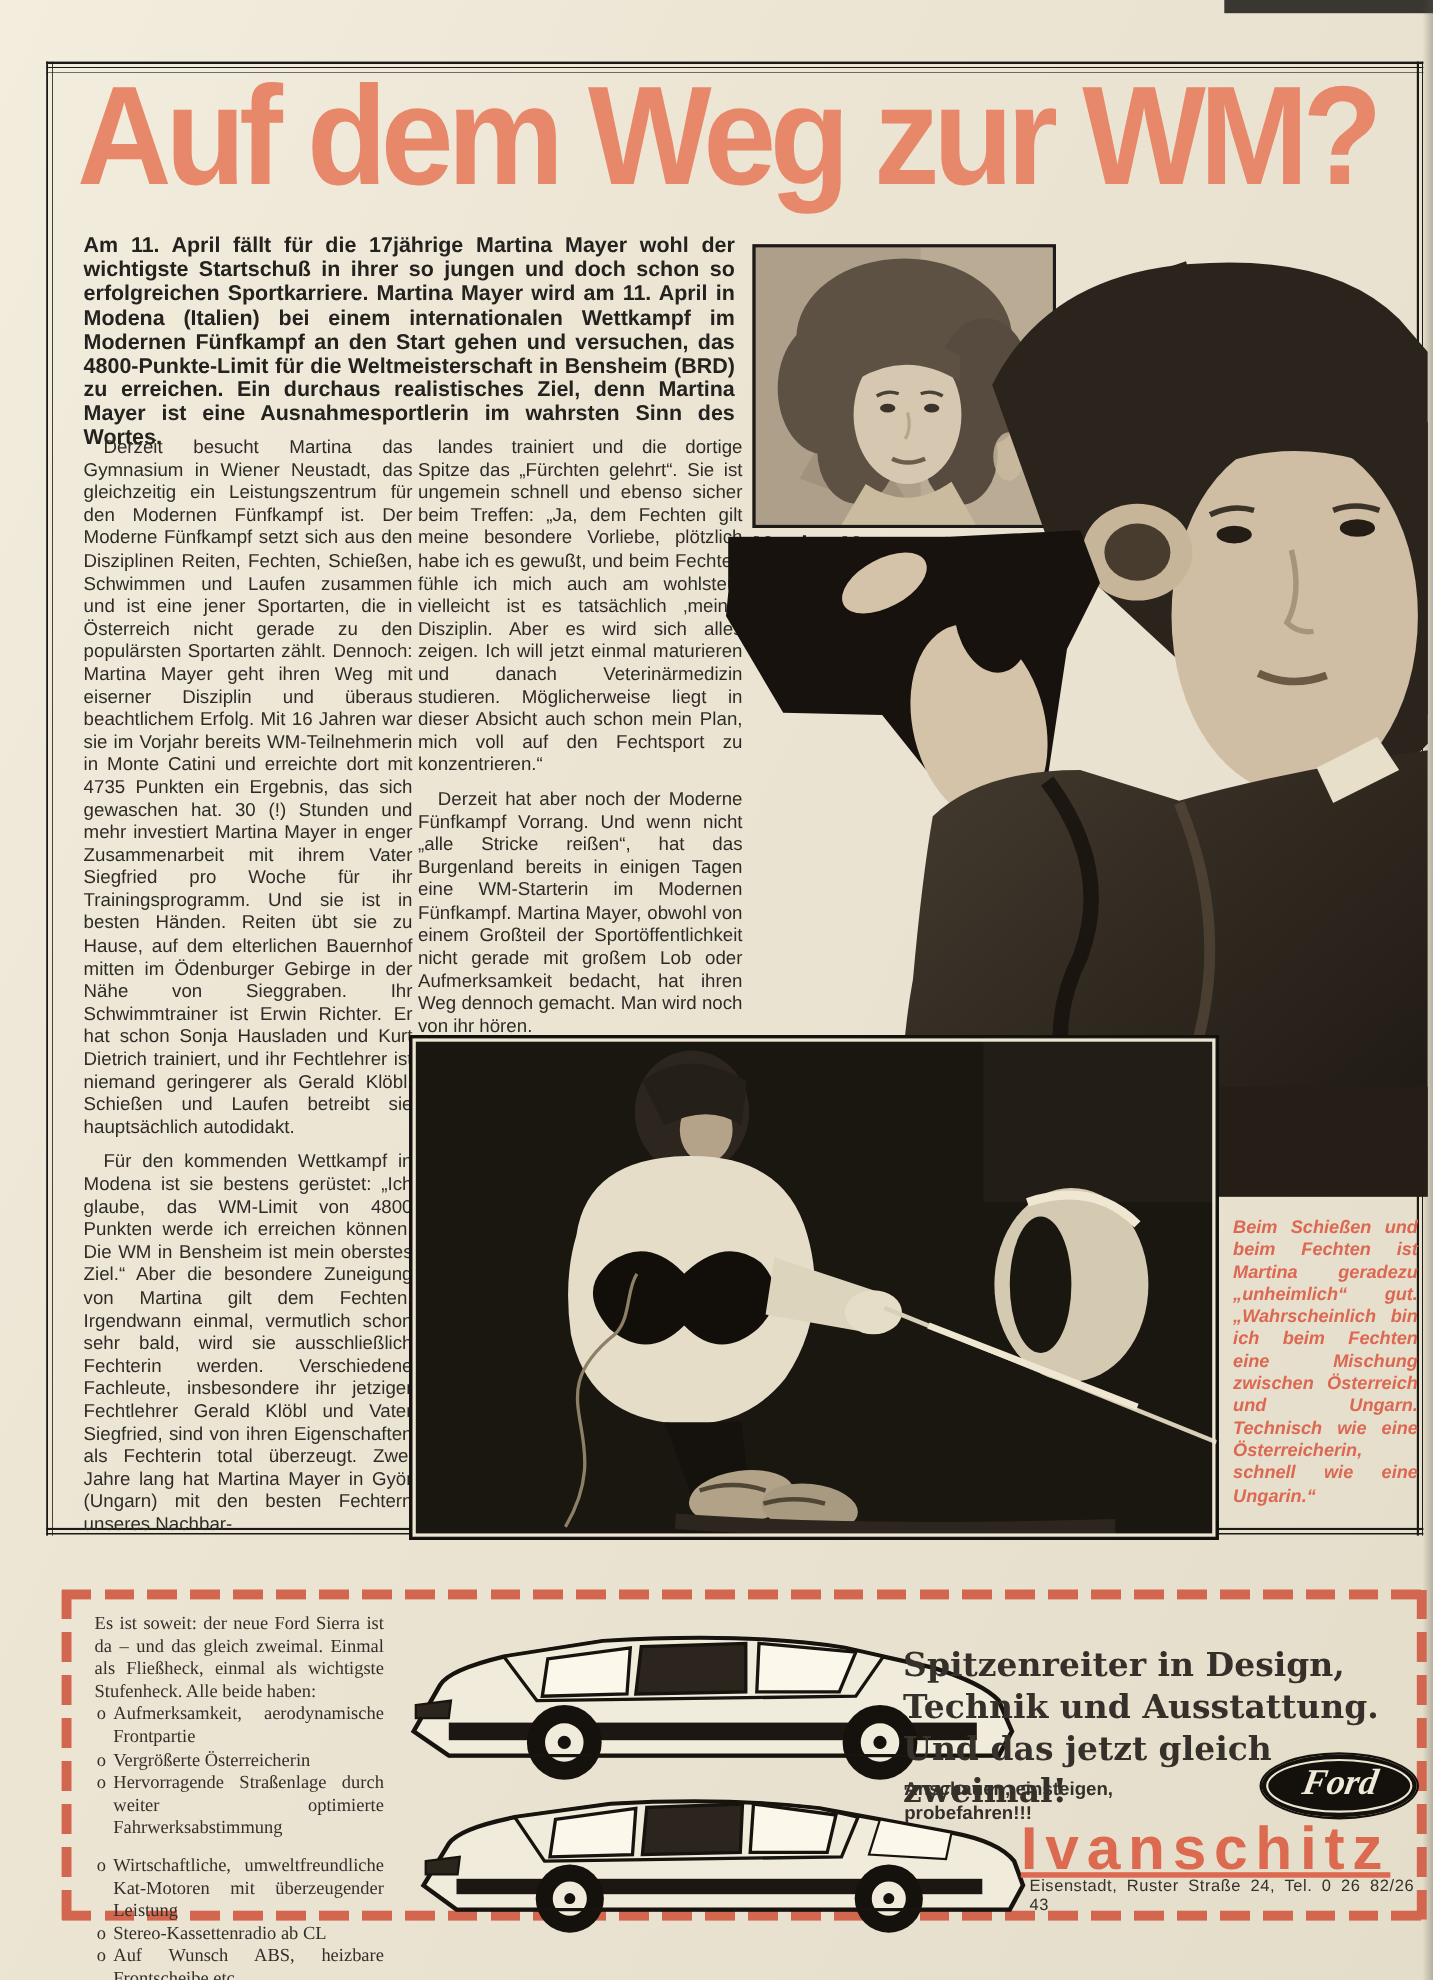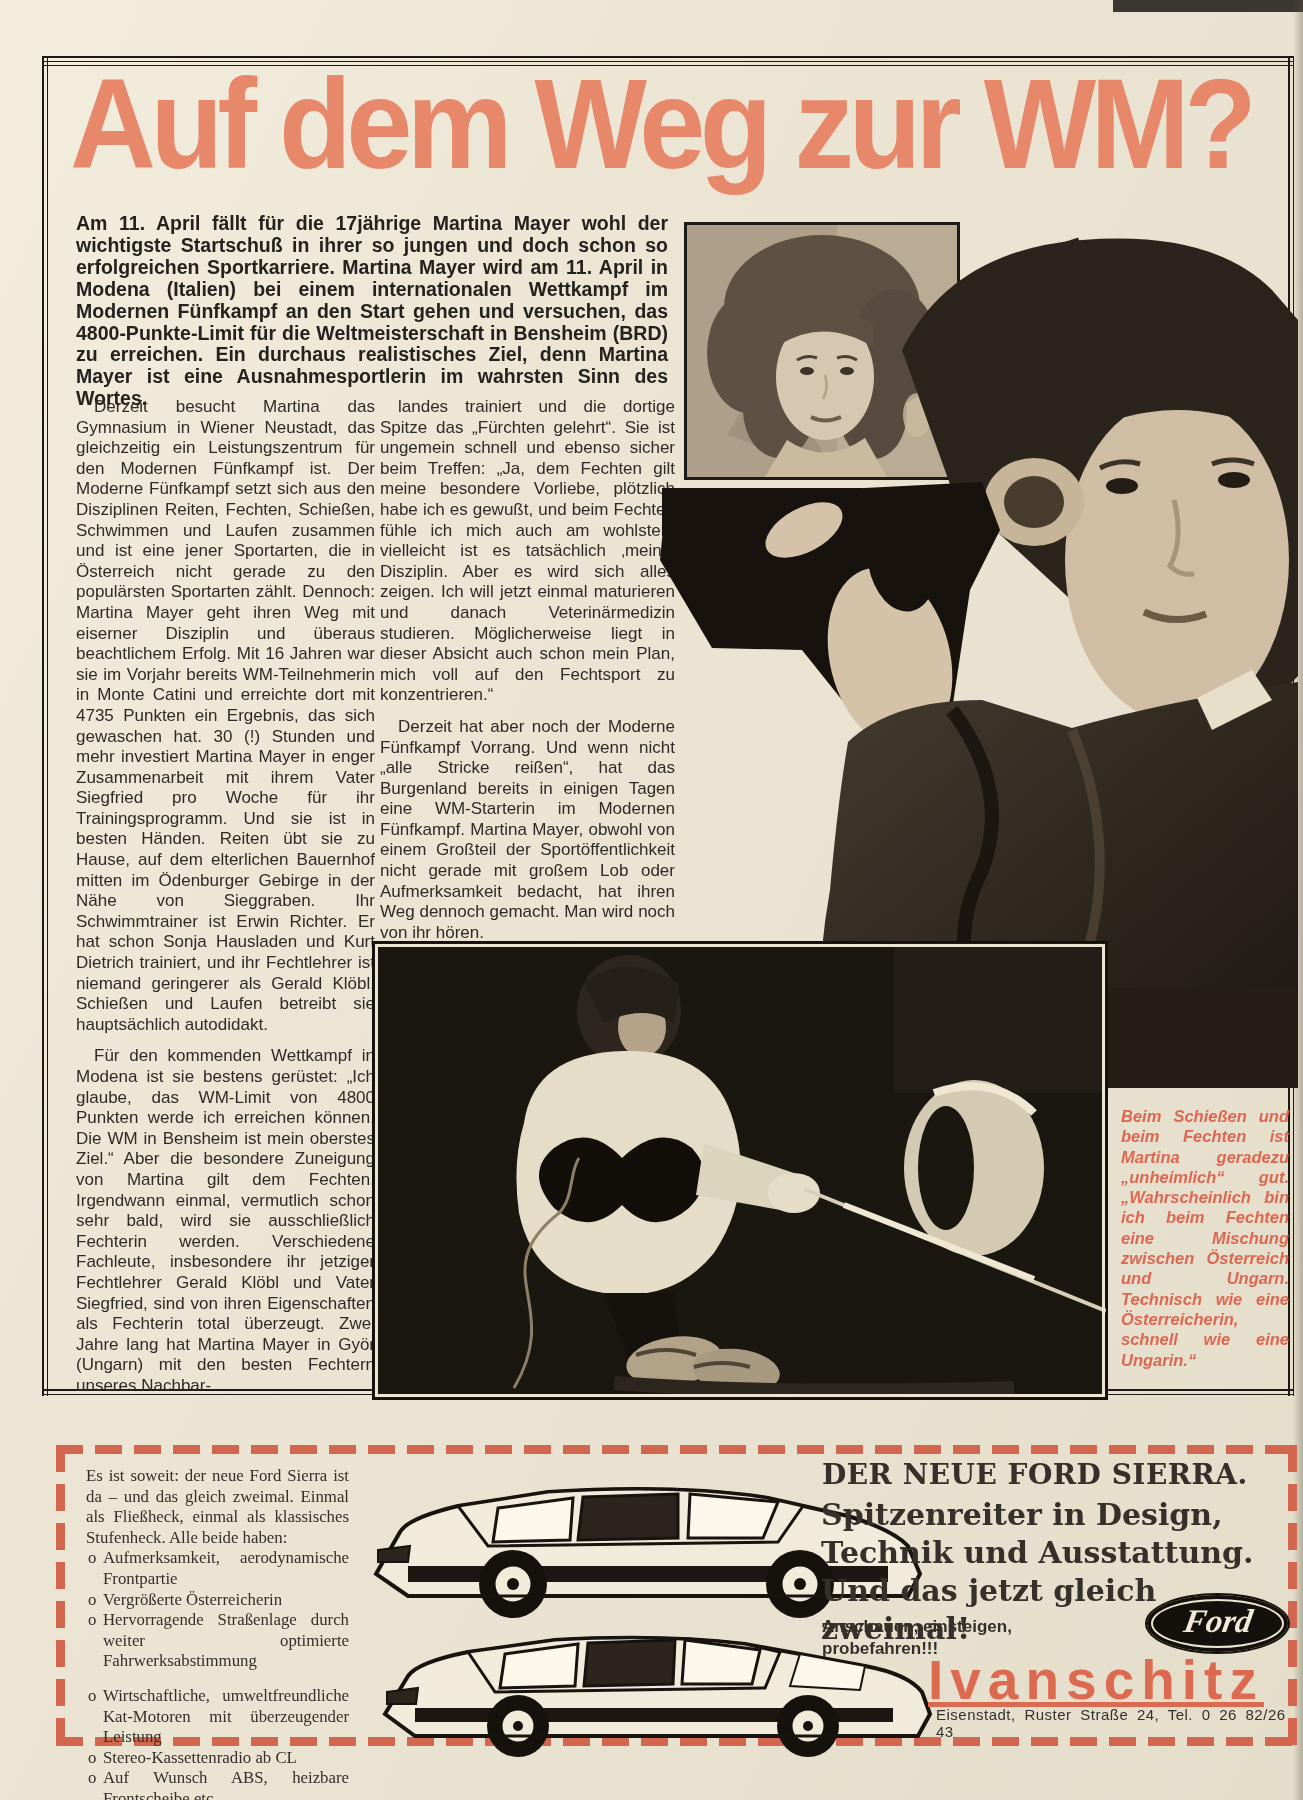--- a/index.html
+++ b/index.html
@@ -204,21 +204,21 @@
   </div>
 
   <div class="pullquote">Beim Schießen und beim Fechten ist Martina geradezu „unheimlich“ gut. „Wahrscheinlich bin ich beim Fechten eine Mischung zwischen Österreich und Ungarn. Technisch wie eine Österreicherin, schnell wie eine Ungarin.“</div>
 
   <div class="dash-h" style="left:56px;top:1445px;width:1240px;"></div>
   <div class="dash-h" style="left:56px;top:1737px;width:1247px;"></div>
   <div class="dash-v" style="left:56px;top:1445px;height:300px;"></div>
   <div class="dash-v" style="left:1288px;top:1445px;height:300px;"></div>
 
   <div class="ad-text">
-    <p>Es ist soweit: der neue Ford Sierra ist da – und das gleich zweimal. Einmal als Fließheck, einmal als klassisches Stufenheck. Alle beide haben:</p>
+    <p>Es ist soweit: der neue Ford Sierra ist da – und das gleich zweimal. Einmal als Fließheck, einmal als wichtigste Stufenheck. Alle beide haben:</p>
     <p class="ad-li"><span class="marker">o</span><span>Aufmerksamkeit, aerodynamische Frontpartie</span></p>
     <p class="ad-li"><span class="marker">o</span><span>Vergrößerte Österreicherin</span></p>
     <p class="ad-li"><span class="marker">o</span><span>Hervorragende Straßenlage durch weiter optimierte Fahrwerksabstimmung</span></p>
     <p class="ad-li" style="margin-top:14px;"><span class="marker">o</span><span>Wirtschaftliche, umweltfreundliche Kat-Motoren mit überzeugender Leistung</span></p>
     <p class="ad-li"><span class="marker">o</span><span>Stereo-Kassettenradio ab CL</span></p>
     <p class="ad-li"><span class="marker">o</span><span>Auf Wunsch ABS, heizbare Frontscheibe etc.</span></p>
   </div>
 
   <div class="cars" style="left:348px;top:1446px;width:600px;height:182px;">
     <svg viewBox="0 0 600 182" preserveAspectRatio="none">
@@ -251,21 +251,20 @@
       <circle cx="158" cy="116" r="31" fill="#15110c"></circle>
         <circle cx="158" cy="116" r="17" fill="#f1ebdb" stroke="#15110c" stroke-width="3"></circle>
         <circle cx="158" cy="116" r="5" fill="#15110c"></circle>
       <circle cx="448" cy="116" r="31" fill="#15110c"></circle>
         <circle cx="448" cy="116" r="17" fill="#f1ebdb" stroke="#15110c" stroke-width="3"></circle>
         <circle cx="448" cy="116" r="5" fill="#15110c"></circle>
       <line x1="55" y1="126" x2="558" y2="126" stroke="#17130e" stroke-width="3"></line>
     </svg>
   </div>
 
-  <div class="ad-headline">DER NEUE FORD SIERRA.</div>
   <div class="ad-sub">Spitzenreiter in Design, Technik und Ausstattung. Und das jetzt gleich zweimal!</div>
   <div class="ad-cta">Anschauen, einsteigen, probefahren!!!</div>
 
   <div class="ford-logo">
     <span>Ford</span>
   </div>
 
   <div class="dealer">Ivanschitz</div>
   <div class="dealer-address">Eisenstadt, Ruster Straße 24, Tel. 0 26 82/26 43</div>
 

